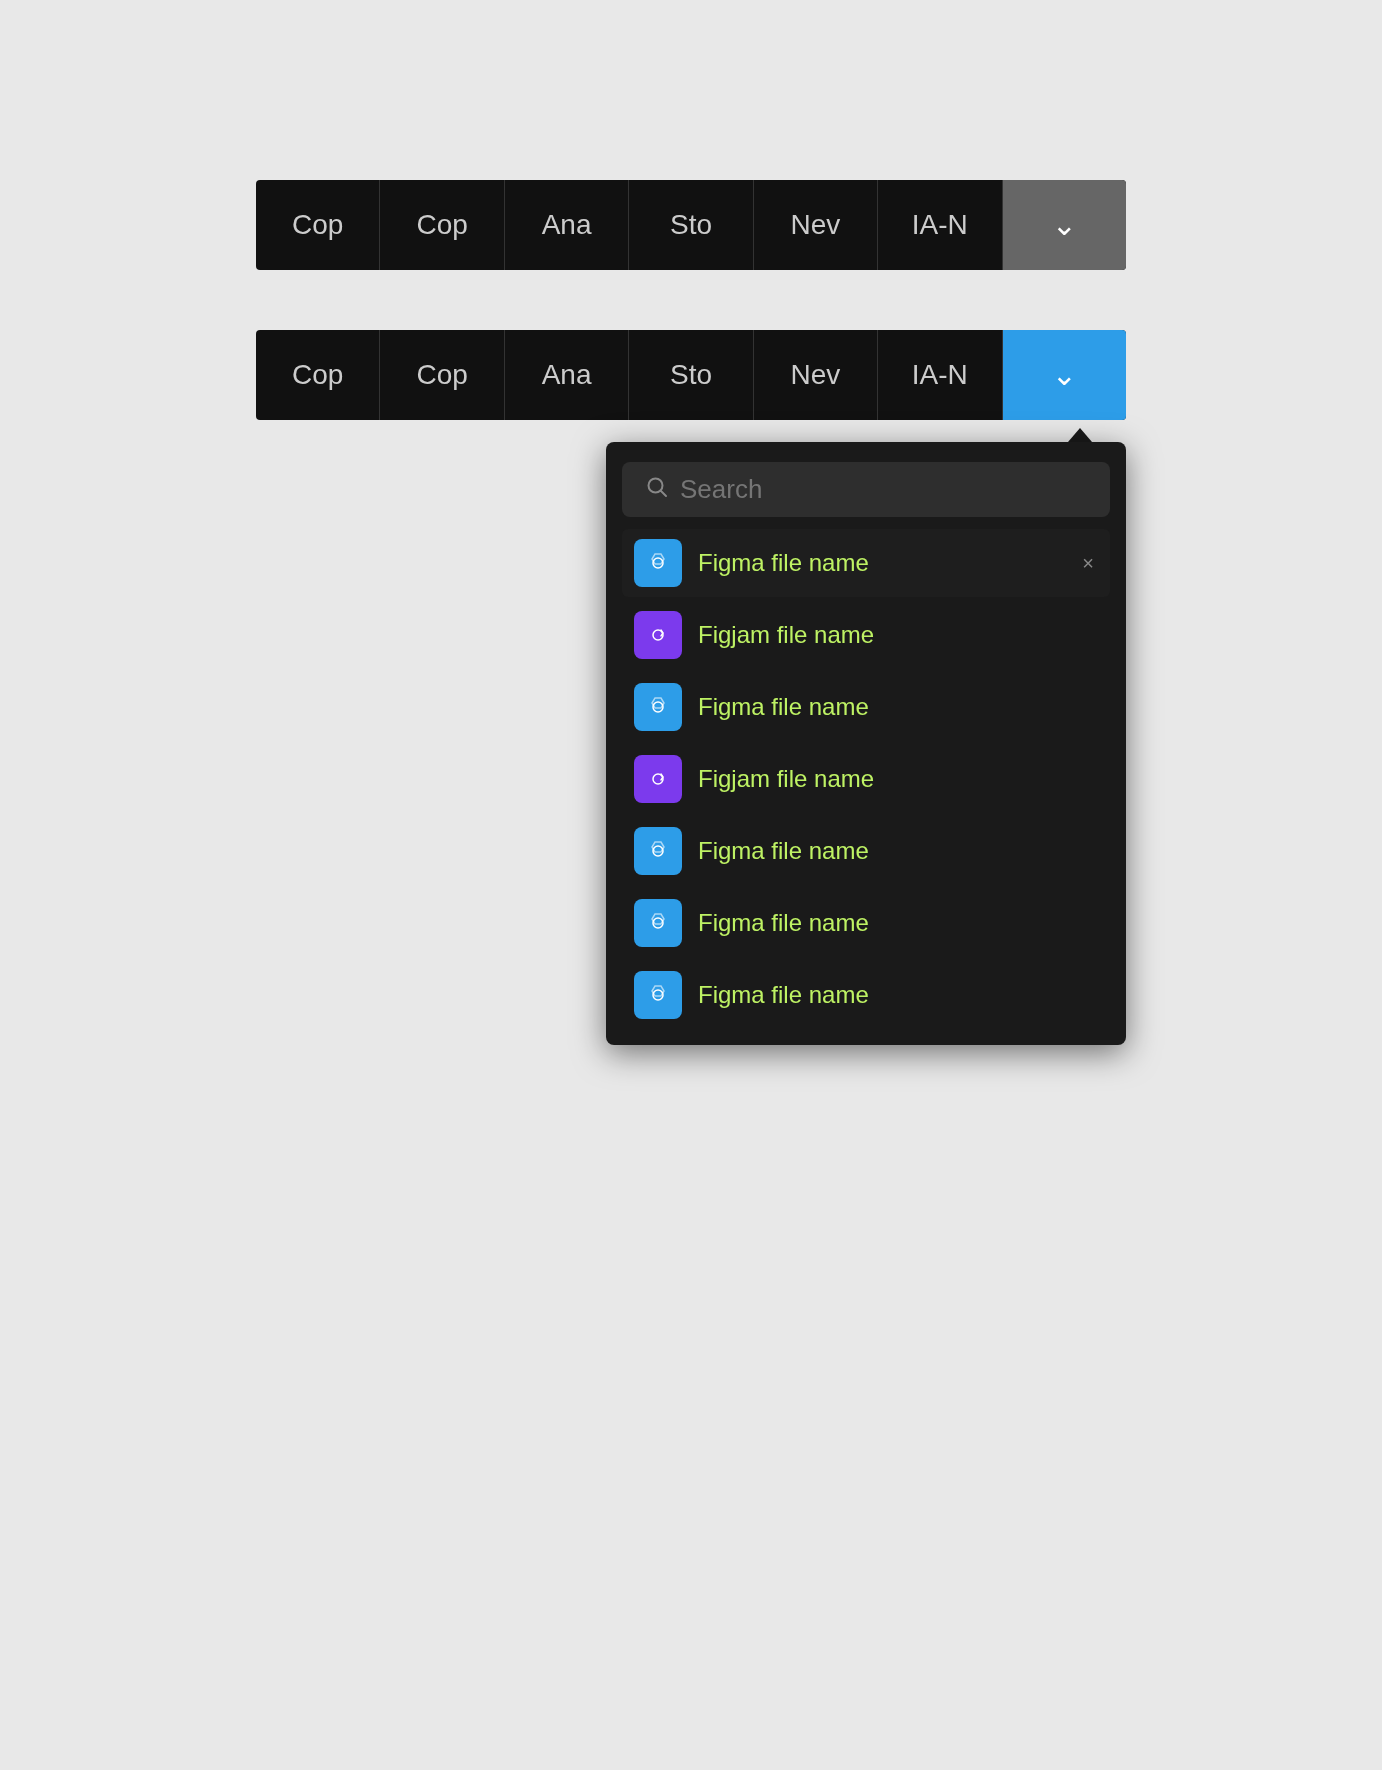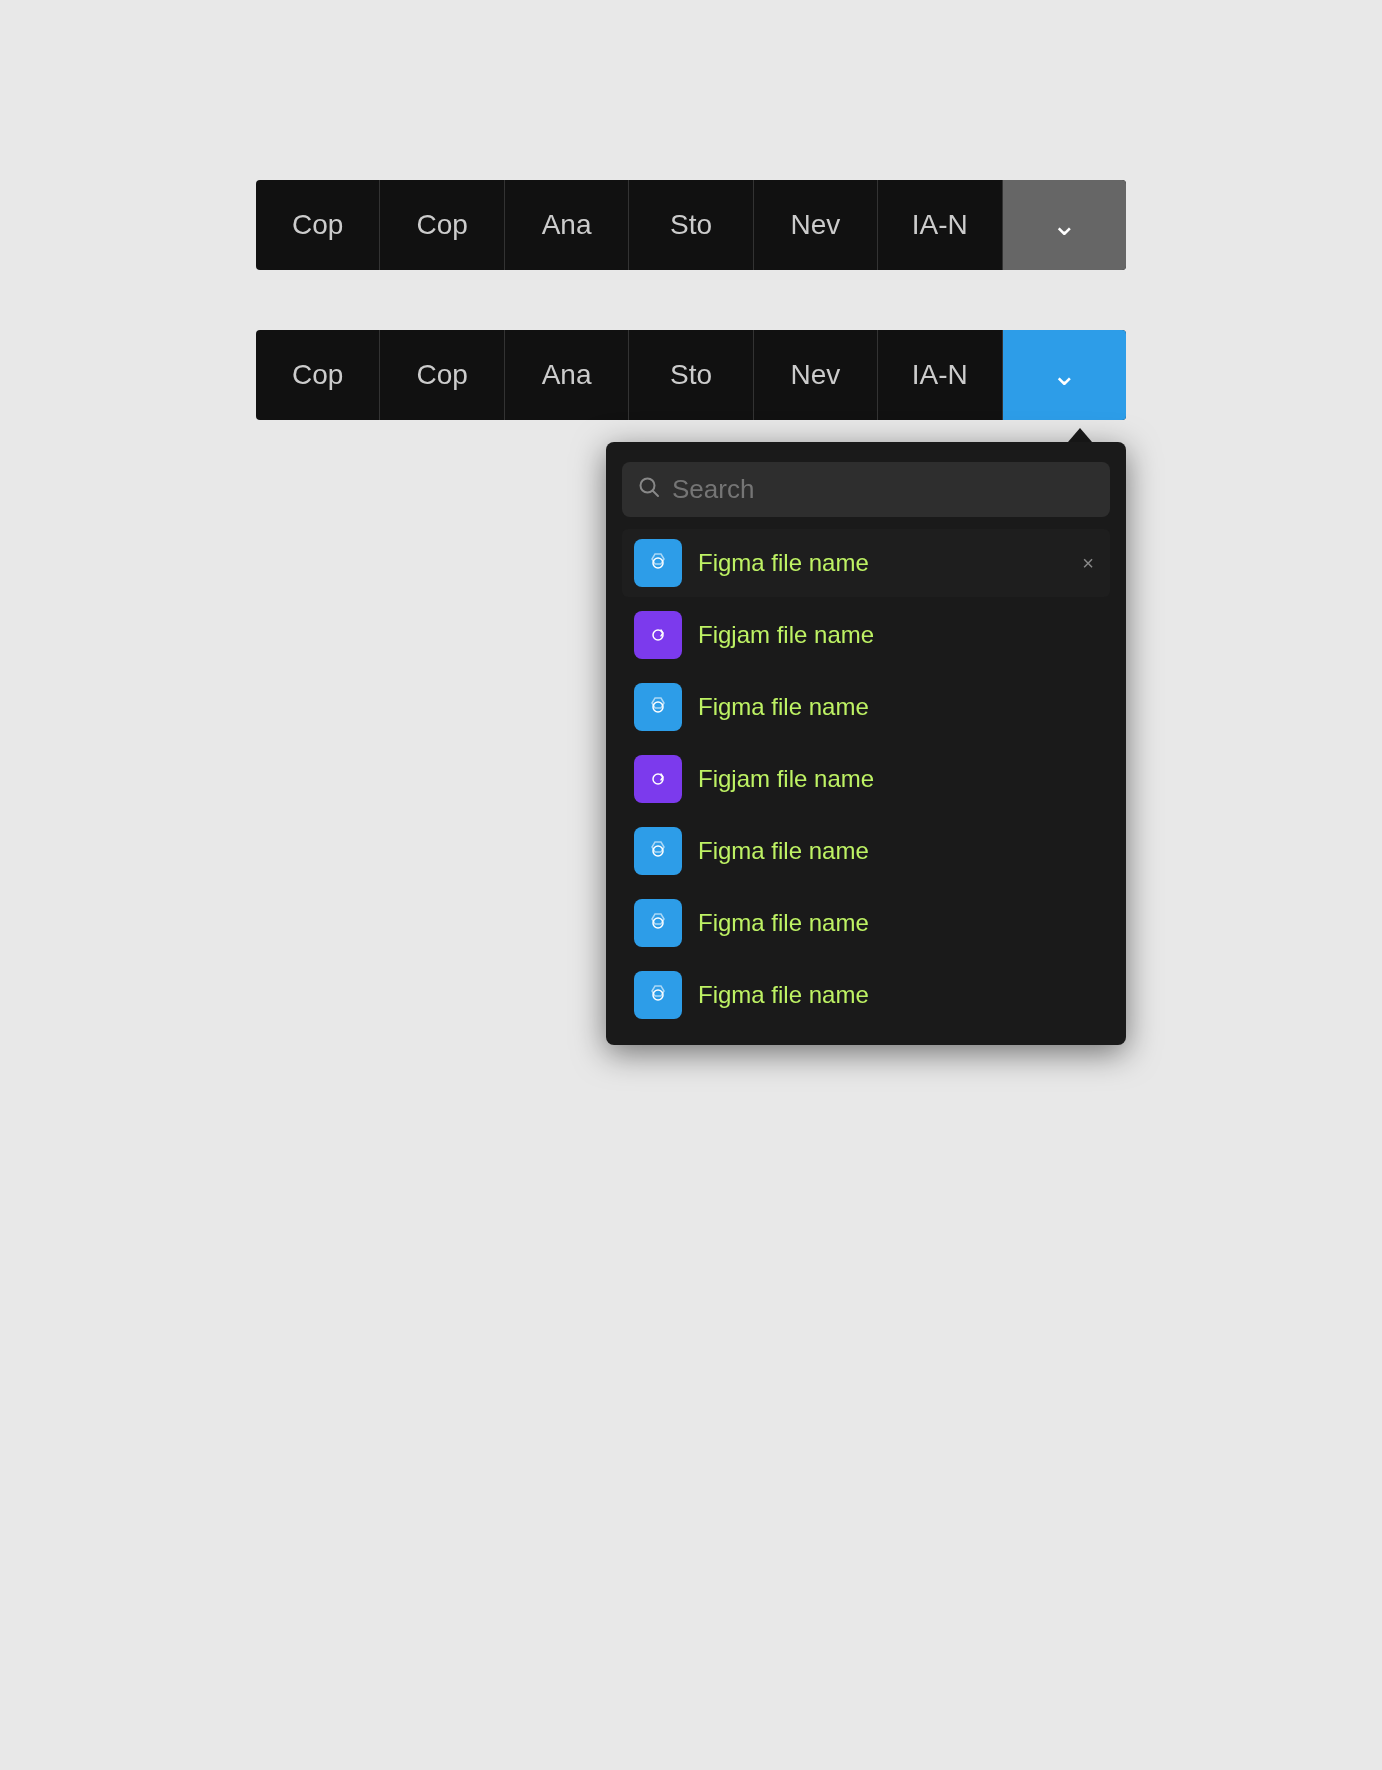--- a/index.html
+++ b/index.html
@@ -109,21 +109,21 @@
       gap: 4px;
       box-shadow: 0 8px 32px rgba(0,0,0,0.5);
     }
 
     
     .search-bar {
       display: flex;
       align-items: center;
       background: #2e2e2e;
       border-radius: 8px;
-      padding: 12px 16px;
+      padding: 12px 24px;
       gap: 12px;
       margin-bottom: 8px;
     }
 
     .search-icon {
       color: #888;
       font-size: 22px;
     }
 
     .search-input {

